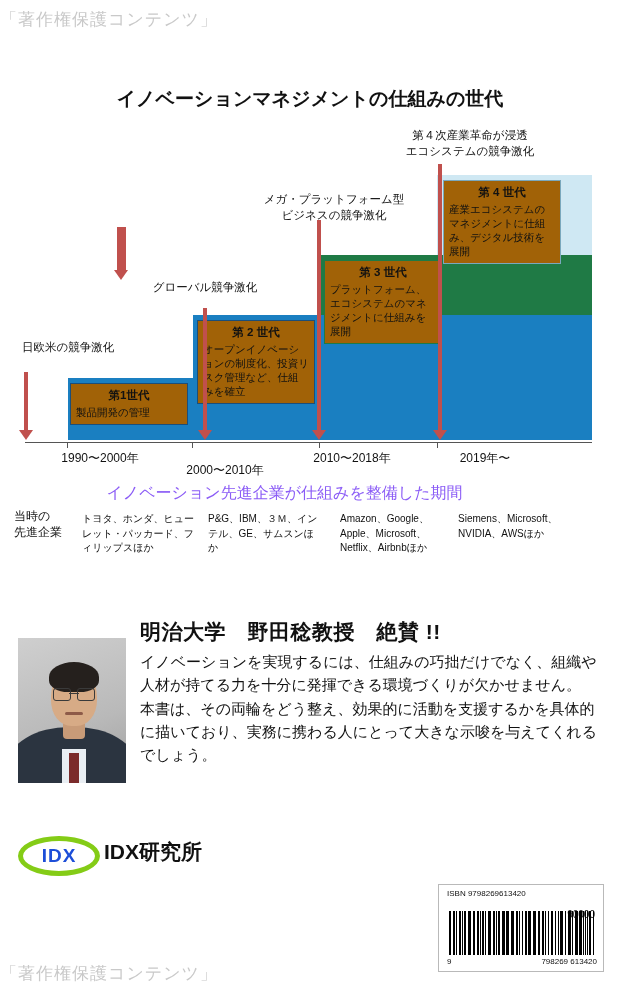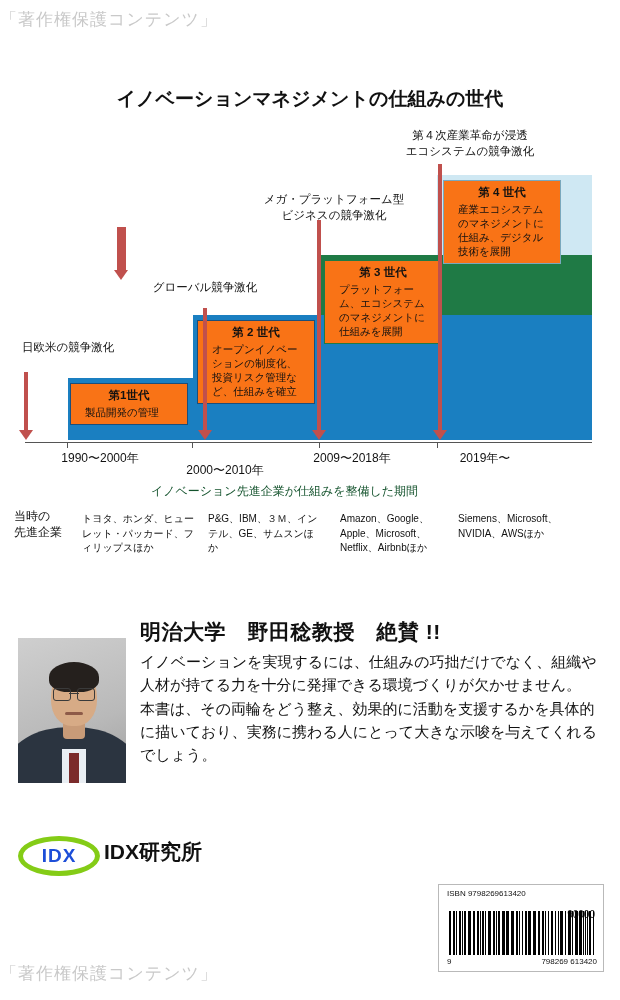--- a/index.html
+++ b/index.html
@@ -52,23 +52,23 @@
     position: absolute;
     box-sizing: border-box;
   }
   .blue  { background: #1a7fc1; }
   .green { background: #1f7a45; }
   .cyan  { background: #cfe8f3; }
 
   .label-box {
     position: absolute;
     box-sizing: border-box;
-    background: #f97316;
+    background: #a16207;
     border: 1px solid #1b4e7a;
-    padding: 4px 14px;
+    padding: 4px 5px;
     font-size: 10.5px;
     line-height: 1.33;
     color: #111;
   }
   .label-box .gen {
     display: block;
     text-align: center;
     font-weight: bold;
     font-size: 11.5px;
     margin-bottom: 3px;
@@ -121,22 +121,22 @@
     height: 6px;
   }
   .xlabel {
     position: absolute;
     font-size: 12px;
     text-align: center;
     color: #111;
   }
   .period-note {
     position: absolute;
-    font-size: 12px;
-    color: #14532d;
+    font-size: 16px;
+    color: #8b5cf6;
     text-align: center;
     width: 569px;
     left: 0;
   }
   .firm-head {
     position: absolute;
     font-size: 12px;
     line-height: 1.35;
     color: #111;
   }
@@ -377,21 +377,21 @@
   <div class="arrow-head" style="left:433px; top:310px;"></div>
 
   <div class="axis-line" style="left:25px; top:322px; width:567px;"></div>
   <div class="tick" style="left:67px;  top:322px;"></div>
   <div class="tick" style="left:192px; top:322px;"></div>
   <div class="tick" style="left:319px; top:322px;"></div>
   <div class="tick" style="left:437px; top:322px;"></div>
 
   <div class="xlabel" style="left:40px;  top:330px; width:120px;">1990〜2000年</div>
   <div class="xlabel" style="left:165px; top:330px; width:120px;margin-top:12px;">2000〜2010年</div>
-  <div class="xlabel" style="left:292px; top:330px; width:120px;">2009〜2018年</div>
+  <div class="xlabel" style="left:292px; top:330px; width:120px;">2010〜2018年</div>
   <div class="xlabel" style="left:425px; top:330px; width:120px;">2019年〜</div>
 </div>
 
 <div class="period-note" style="top:483px;">イノベーション先進企業が仕組みを整備した期間</div>
 
 <div class="firm-head" style="left:14px; top:508px; width:80px; white-space:pre-line;">当時の
 先進企業</div>
 
 <div class="firm" style="left:82px;  top:512px; width:112px;">トヨタ、ホンダ、ヒューレット・パッカード、フィリップスほか</div>
 <div class="firm" style="left:208px; top:512px; width:112px;">P&amp;G、IBM、３Ｍ、インテル、GE、サムスンほか</div>

